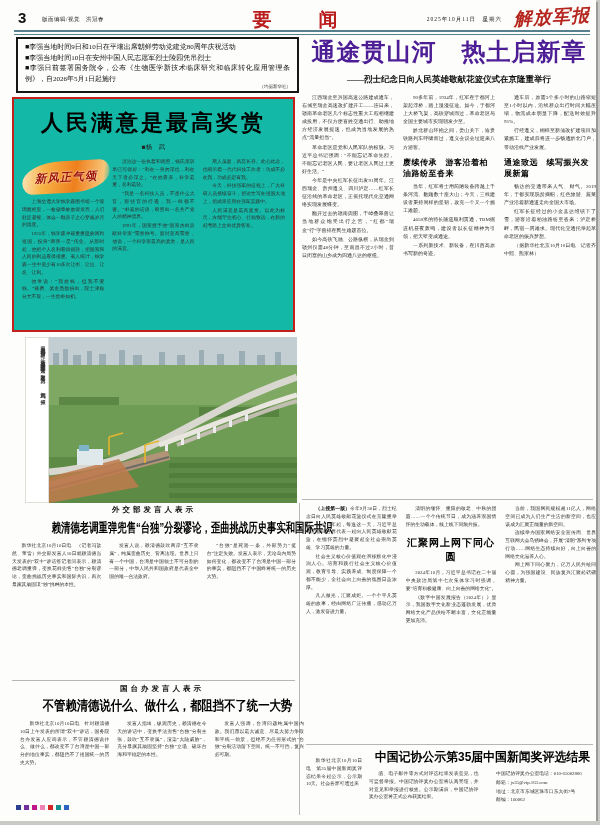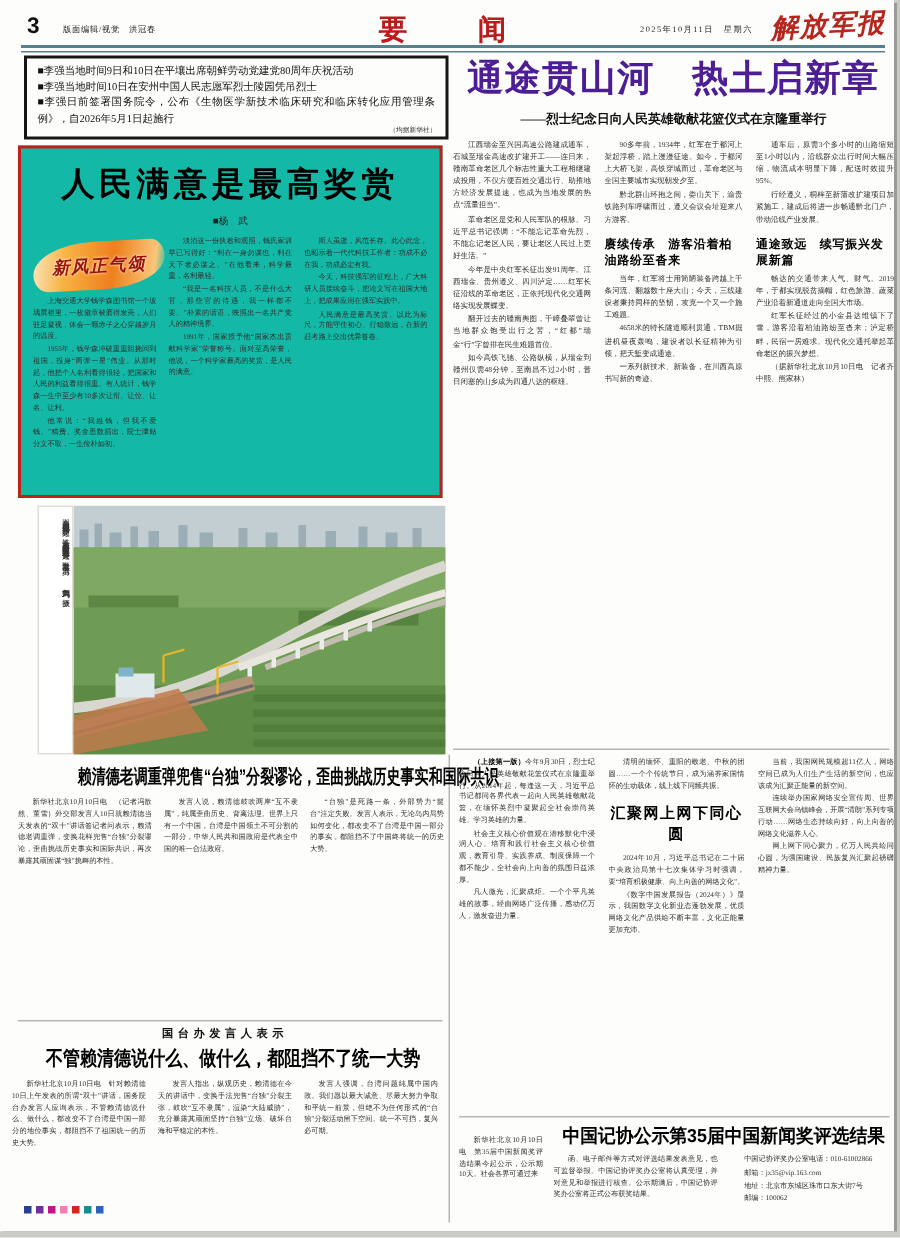--- a/index.html
+++ b/index.html
@@ -64,21 +64,21 @@
   .hr2{position:absolute;left:12px;width:283px;top:680px;border-top:1px solid #b6b6b2;}
   .hr3{position:absolute;left:306px;right:3px;top:744px;border-top:1px solid #b6b6b2;}
   
   .kicker{font-size:7.5px;font-weight:bold;text-align:center;letter-spacing:3px;color:#111;margin:0;}
   .mofa{position:absolute;left:12px;top:505px;width:284px;}
   .bigline{font-family:"Liberation Sans",sans-serif;font-weight:bold;color:#000;text-align:center;
            white-space:nowrap;}
   .mofa .bigline{font-size:13px;transform:scaleX(.72);transform-origin:center;margin-top:4px;}
   .mofa .cols{height:122px;margin-top:5px;gap:8px;}
   .mofa .col p{font-size:4.8px;}
-  .gtb{position:absolute;left:8px;top:684px;width:284px;}
+  .gtb{position:absolute;left:20px;top:684px;width:284px;}
   .gtb .bigline{font-size:13.5px;transform:scaleX(.84);transform-origin:center;margin-top:3px;}
   .gtb .cols{height:96px;margin-top:5px;gap:8px;}
   .gtb .col p{font-size:4.8px;}
   
   .jump{position:absolute;left:306px;top:503px;width:290px;}
   .jump .cols{height:236px;margin-top:2px;gap:9px;}
   .jump .col p{font-size:4.8px;}
   .jump .col h4{font-size:10px;text-align:center;margin:8px 0 5px;letter-spacing:1px;}
   
   .award{position:absolute;left:306px;top:749px;width:290px;display:flex;gap:7px;}
@@ -226,20 +226,21 @@
       <path d="M110,108 C150,94 200,72 248,58" stroke="#e8e6de" stroke-width="5" fill="none"></path>
     </svg>
   </div>
 
   <div class="vrule"></div>
   <div class="hr1"></div>
   <div class="hr2"></div>
   <div class="hr3"></div>
 
   <div class="mofa">
+    <div class="kicker">外交部发言人表示</div>
     <div class="bigline">赖清德老调重弹兜售“台独”分裂谬论，歪曲挑战历史事实和国际共识</div>
     <div class="cols">
         <div class="col">
           <p>新华社北京10月10日电　（记者冯歆然、董雪）外交部发言人10日就赖清德当天发表的“双十”讲话答记者问表示，赖清德老调重弹，变换花样兜售“台独”分裂谬论，歪曲挑战历史事实和国际共识，再次暴露其顽固谋“独”挑衅的本性。</p>
         </div>
         <div class="col">
           <p>发言人说，赖清德鼓吹两岸“互不隶属”，纯属歪曲历史、背离法理。世界上只有一个中国，台湾是中国领土不可分割的一部分，中华人民共和国政府是代表全中国的唯一合法政府。</p>
         </div>
         <div class="col">
           <p>“台独”是死路一条，外部势力“挺台”注定失败。发言人表示，无论岛内局势如何变化，都改变不了台湾是中国一部分的事实，都阻挡不了中国终将统一的历史大势。</p>

